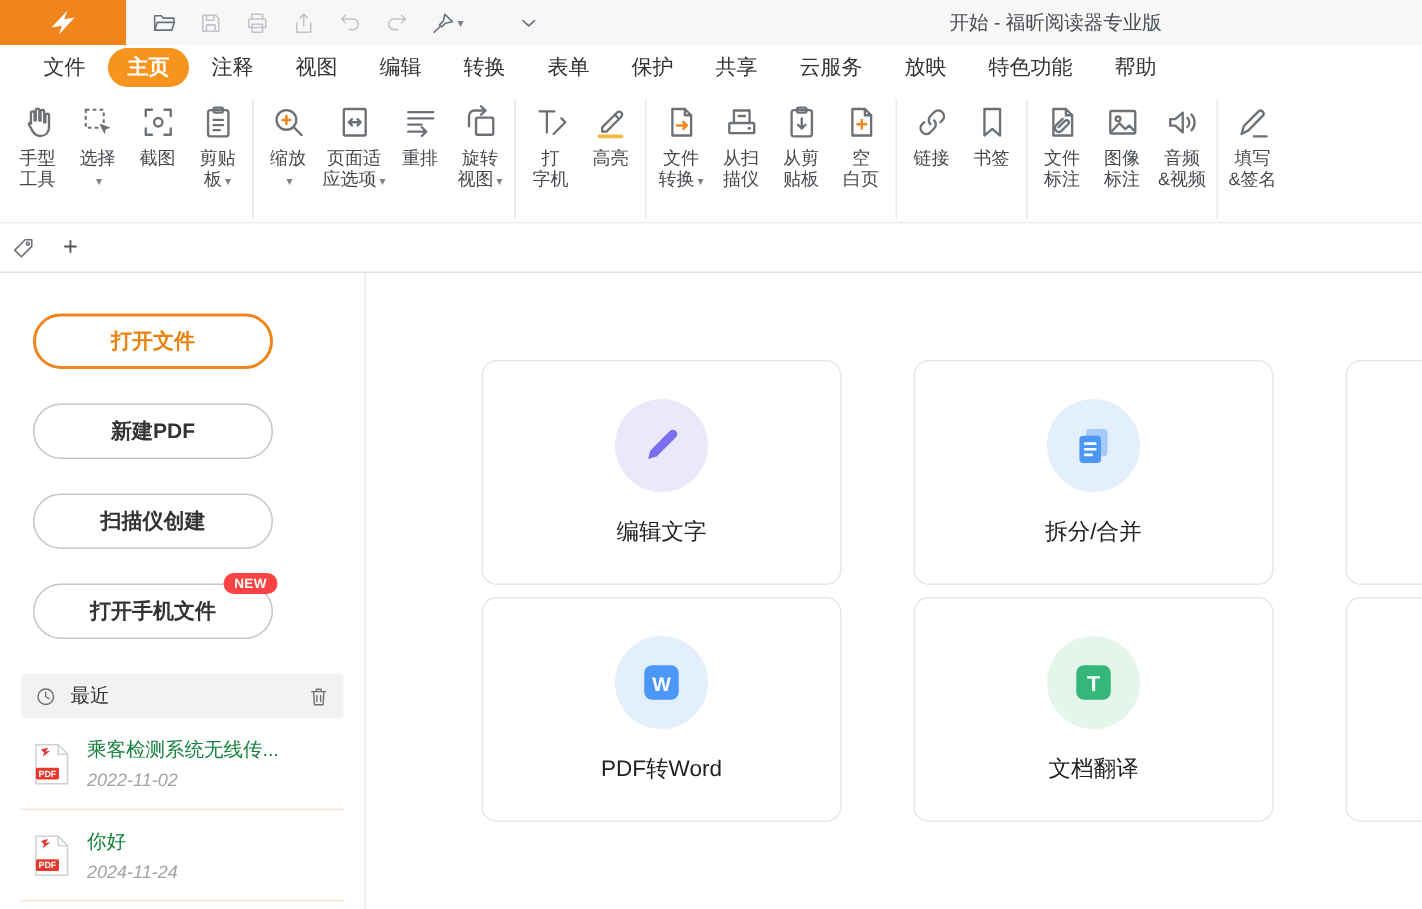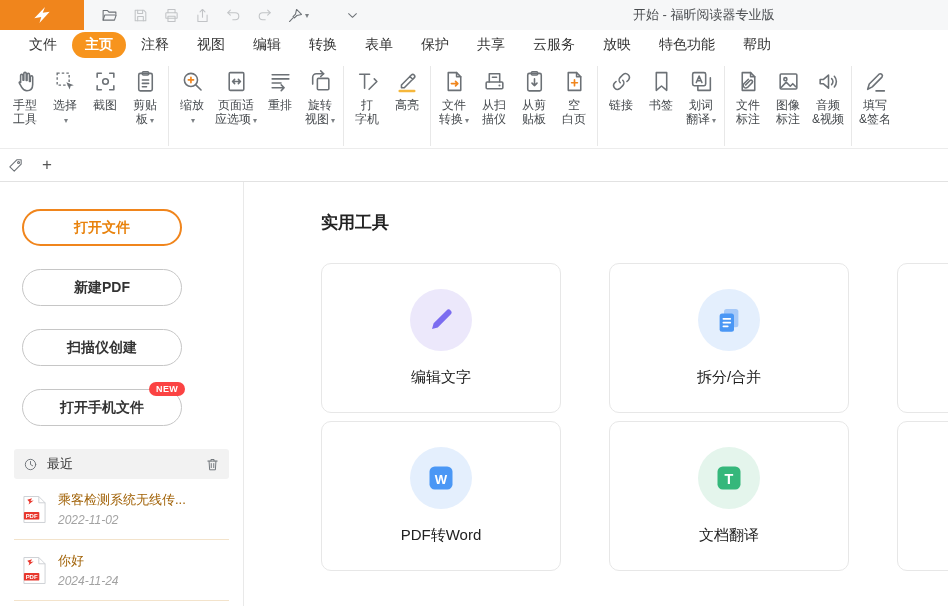--- a/index.html
+++ b/index.html
@@ -45,21 +45,21 @@
   .sb-btn{display:block;width:160px;height:37px;margin:0 0 23px 22px;border-radius:19px;border:1px solid #c6c6c6;background:#fff;font-size:14px;font-weight:bold;color:#333;cursor:pointer;position:relative;font-family:inherit;}
   .sb-btn.primary{border:2px solid var(--accent,#f0851c);color:var(--tab-text,#e8820c);}
   .badge{position:absolute;top:-8px;right:-4px;background:var(--badge,#fb4343);color:#fff;font-size:9px;font-weight:bold;padding:2px 7px;border-radius:8px;letter-spacing:.3px;}
   .recent-head{margin:0 14px;height:30px;background:#f2f2f2;border-radius:3px;display:flex;align-items:center;padding:0 9px;}
   .recent-head svg{width:15px;height:15px;}
   .recent-label{font-size:13px;color:#333;margin-left:9px;}
   .trash-btn{margin-left:auto;display:flex;cursor:pointer;}
   .recent-item{display:flex;align-items:center;margin:0 14px;padding:12px 4px 12px 8px;border-bottom:1px solid #f3e3cb;cursor:pointer;}
   .recent-item svg{width:25px;height:29px;flex-shrink:0;}
   .ri-text{margin-left:11px;overflow:hidden;}
-  .ri-title{font-size:13px;color:#a16207;white-space:nowrap;overflow:hidden;}
+  .ri-title{font-size:13px;color:#15803d;white-space:nowrap;overflow:hidden;}
   .ri-date{font-size:12px;color:#a2a2a2;margin-top:4px;font-style:italic;}
 
   .main{flex:1;padding:29px 0 0 77px;overflow:hidden;}
   .main-title{font-size:17px;font-weight:bold;color:#222;}
   .cards{margin-top:29px;display:grid;grid-template-columns:repeat(3,240px);gap:8px 48px;}
   .card{width:240px;height:150px;background:#fff;border:1px solid #e7e7e7;border-radius:10px;display:flex;flex-direction:column;align-items:center;justify-content:center;cursor:pointer;}
   .card-circle{width:62px;height:62px;border-radius:50%;display:flex;align-items:center;justify-content:center;}
   .card-circle svg{width:30px;height:30px;}
   .card-label{font-size:15px;color:#212121;margin-top:17px;}
 </style>
@@ -309,31 +309,20 @@
         </div>
       </div>
       <div class="ritem">
         <svg viewBox="0 0 24 24" xmlns="http://www.w3.org/2000/svg">
           <path d="M7 3.5h10V20.5l-5-4.2-5 4.2z" stroke="#6c7176" stroke-width="1.5" fill="none" stroke-linecap="round" stroke-linejoin="round"></path>
         </svg>
         <div class="rlines">
           <div class="rline">书签</div>
         </div>
       </div>
-      <div class="ritem">
-        <svg viewBox="0 0 24 24" xmlns="http://www.w3.org/2000/svg">
-          <rect x="3.5" y="3.5" width="12.5" height="12.5" rx="1.5" stroke="#6c7176" stroke-width="1.5" fill="none" stroke-linecap="round" stroke-linejoin="round"></rect>
-          <path d="M7 13 9.7 6.8 12.4 13M7.9 11.2h3.7" stroke="#6c7176" stroke-width="1.5" fill="none" stroke-linecap="round" stroke-linejoin="round"></path>
-          <path d="M20.5 8.5v12h-12v-4" stroke="#6c7176" stroke-width="1.5" fill="none" stroke-linecap="round" stroke-linejoin="round"></path>
-        </svg>
-        <div class="rlines">
-          <div class="rline">划词</div>
-          <div class="rline">翻译<span class="rcaret">▾</span></div>
-        </div>
-      </div>
     </div>
     <div class="rgroup">
       <div class="ritem">
         <svg viewBox="0 0 24 24" xmlns="http://www.w3.org/2000/svg">
           <path d="M6 3.5h8l4 4v13H6z" stroke="#6c7176" stroke-width="1.5" fill="none" stroke-linecap="round" stroke-linejoin="round"></path>
           <path d="M14 3.5v4h4" stroke="#6c7176" stroke-width="1.5" fill="none" stroke-linecap="round" stroke-linejoin="round"></path>
           <path d="M9.3 15.2l4.2-4.2a1.5 1.5 0 0 1 2.1 2.1l-4.6 4.6a2.5 2.5 0 0 1-3.5-3.5l4.4-4.4" stroke="#6c7176" stroke-width="1.5" fill="none" stroke-linecap="round" stroke-linejoin="round"></path>
         </svg>
         <div class="rlines">
           <div class="rline">文件</div>
@@ -437,21 +426,20 @@
             </svg>
           </div>
           <div class="ri-text">
             <div class="ri-title">你好</div>
             <div class="ri-date">2024-11-24</div>
           </div>
         </div>
       </div>
   </div>
   <div class="main">
-    <div class="main-title">实用工具</div>
     <div class="cards" id="cards">
         <div class="card">
           <div class="card-circle" style="background: rgb(236, 232, 251);">
             <svg viewBox="0 0 24 24" xmlns="http://www.w3.org/2000/svg">
               <path d="M4.8 19.2l1.3-4.6L16.4 4.3a2.3 2.3 0 0 1 3.3 3.3L9.4 17.9l-4.6 1.3z" fill="#7b6cf0"></path>
             </svg>
           </div>
           <div class="card-label">编辑文字</div>
         </div>
         <div class="card">

